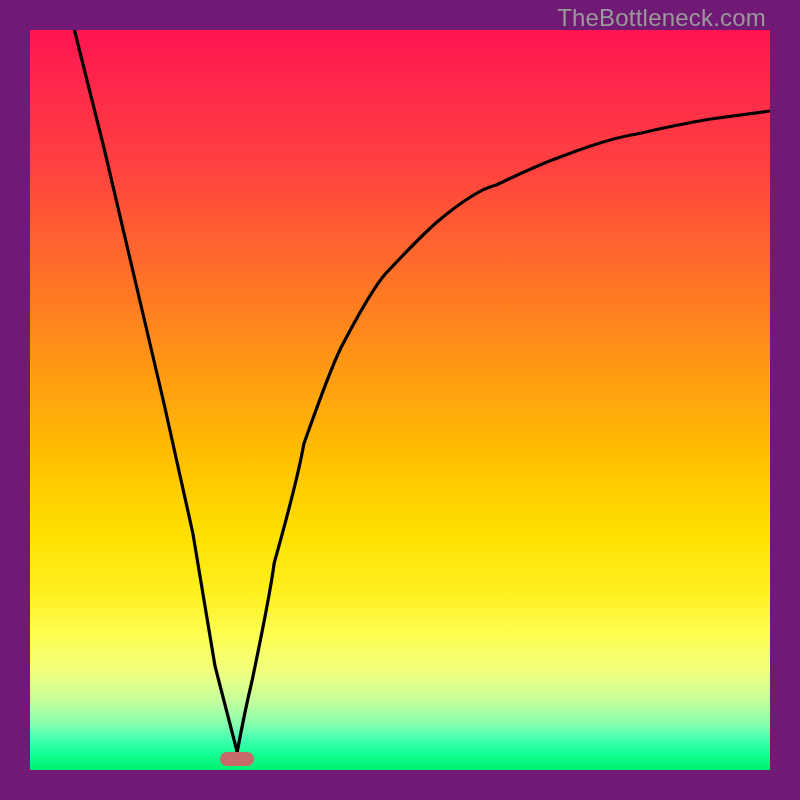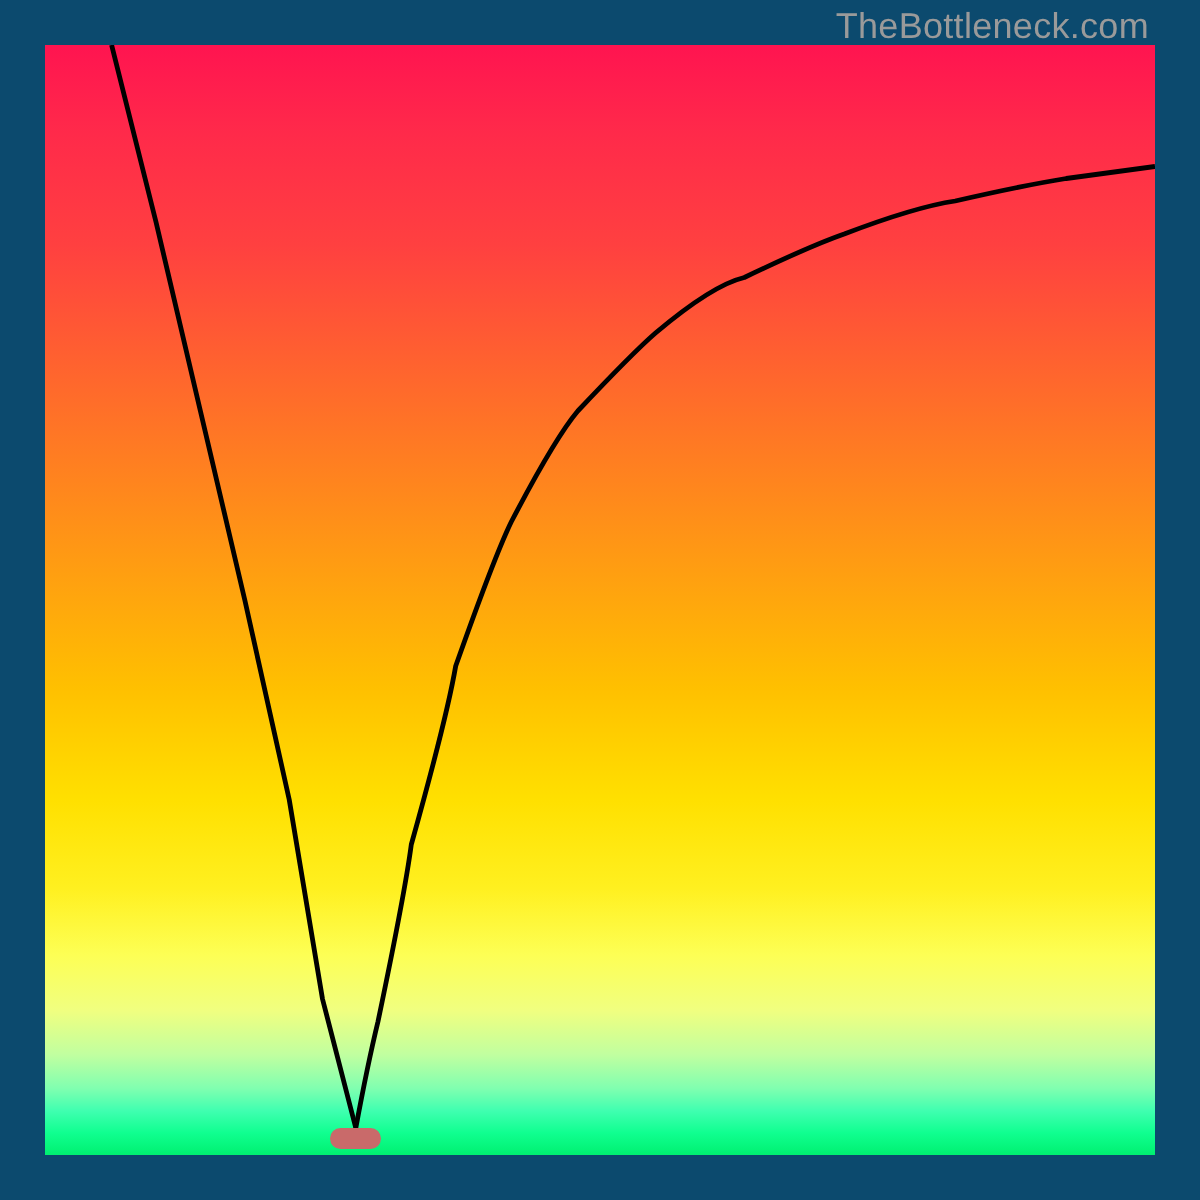--- a/index.html
+++ b/index.html
@@ -7,21 +7,21 @@
     width: 800px;
     height: 800px;
     background: #000;
     position: relative;
     overflow: hidden;
     font-family: Arial, sans-serif;
   }
   .frame {
     position: absolute;
     inset: 0;
-    background: #0c4a6e;
+    background: #701a75;
     text-decoration: underline;
   }
   .plot-area {
     position: absolute;
     left: 30px;
     top: 30px;
     width: 740px;
     height: 740px;
     background: linear-gradient(to bottom,
       #ff1450 0%,

